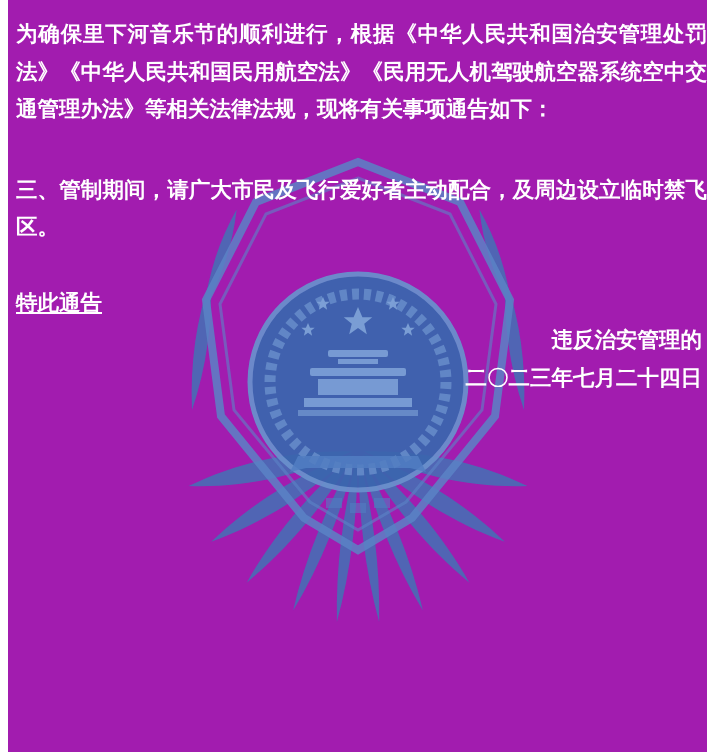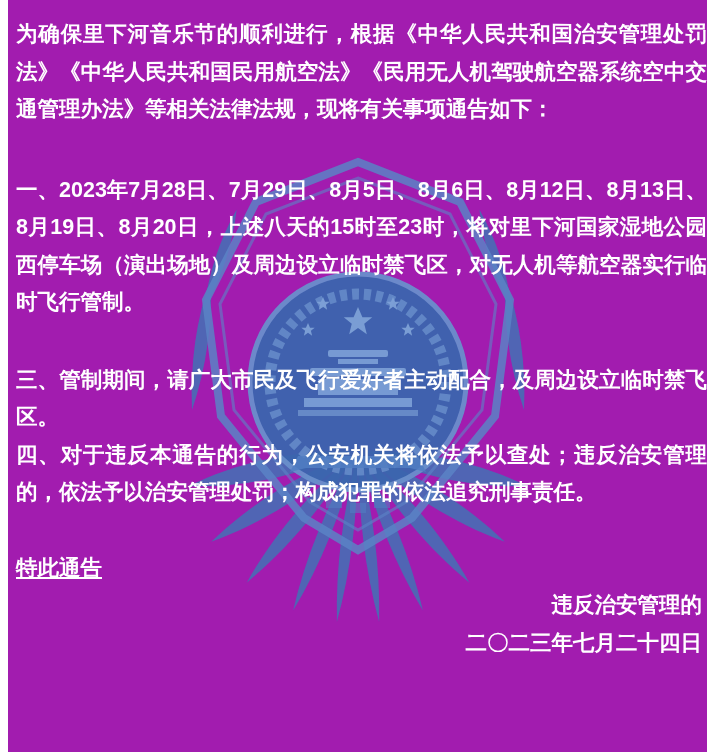--- a/index.html
+++ b/index.html
@@ -100,26 +100,24 @@
     <g fill="#527ec2" opacity="0.6">
       <rect x="168" y="348" width="16" height="10"></rect>
       <rect x="192" y="353" width="16" height="10"></rect>
       <rect x="216" y="348" width="16" height="10"></rect>
     </g>
   </svg>
 
   <div class="content">
     <p class="intro">为确保里下河音乐节的顺利进行，根据《中华人民共和国治安管理处罚法》《中华人民共和国民用航空法》《民用无人机驾驶航空器系统空中交通管理办法》等相关法律法规，现将有关事项通告如下：</p>
 
-    <p class="item-one">一、2023年7月28日、7月29日、8月5日、8月6日、8月12日、8月13日、8月19日、8月20日，上述八天的15时至23时，将对里下河国家湿地公园西停车场（演出场地）及周边设立临时禁飞区，对无人机等航空器实行临时飞行管制。</p>
 
 
     <div class="para">
       <div>三、管制期间，请广大市民及飞行爱好者主动配合，及周边设立临时禁飞区。</div>
-      <div>四、对于违反本通告的行为，公安机关将依法予以查处；违反治安管理的，依法予以治安管理处罚；构成犯罪的依法追究刑事责任。</div>
     </div>
 
     <p class="closing">特此通告</p>
 
     <div class="signature">
       <div>违反治安管理的</div>
       <div>二〇二三年七月二十四日</div>
     </div>
   </div>
 </div>

